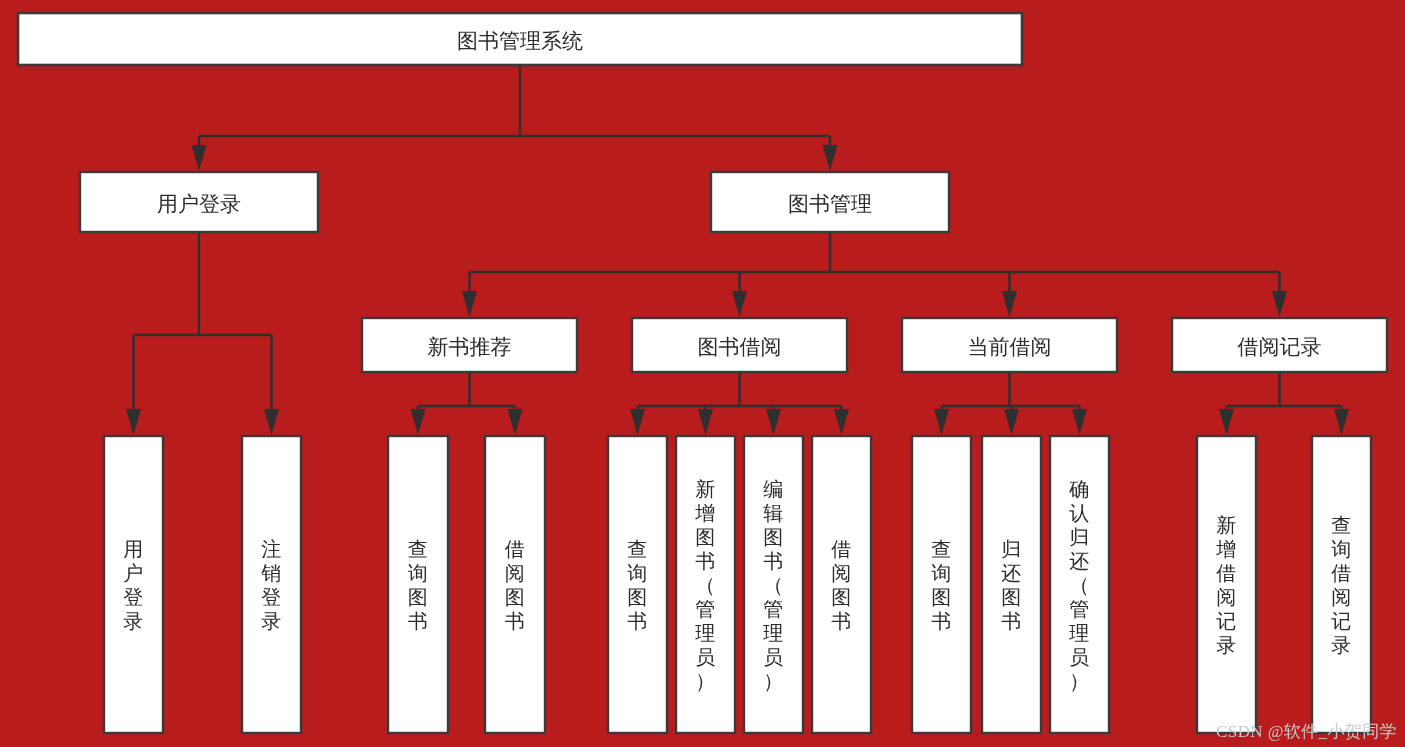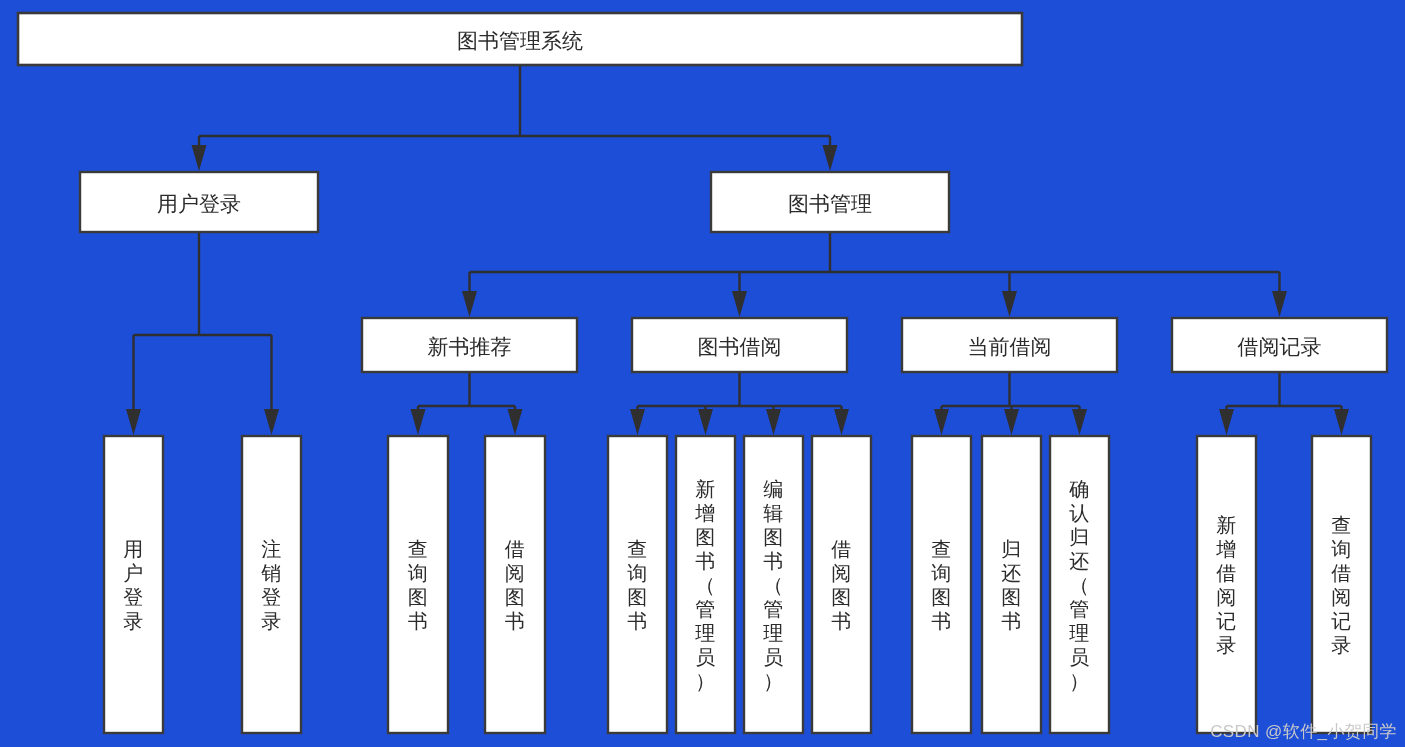--- a/index.html
+++ b/index.html
@@ -11,21 +11,21 @@
   body {
     width: 1405px;
     height: 747px;
     overflow: hidden;
     font-family: "Liberation Sans", "DejaVu Sans", sans-serif;
   }
   #diagram-root {
     position: relative;
     width: 1405px;
     height: 747px;
-    background: #1d4ed8;
+    background: #b91c1c;
   }
   svg#tree-svg {
     position: absolute;
     left: 0;
     top: 0;
     width: 1405px;
     height: 747px;
     display: block;
   }
   .node-box {
@@ -52,21 +52,21 @@
     fill: none;
   }
   .arrow-head {
     fill: #2f2f2f;
     stroke: none;
   }
   .watermark {
     position: absolute;
     right: 8px;
     bottom: 4px;
-    font-family: Liberation Sans, sans-serif;
+    font-family: Liberation Serif, serif;
     font-size: 17px;
     color: #c9c9c9;
     letter-spacing: 0.4px;
     user-select: none;
     white-space: nowrap;
   }
 </style>
 </head>
 <body>
 

